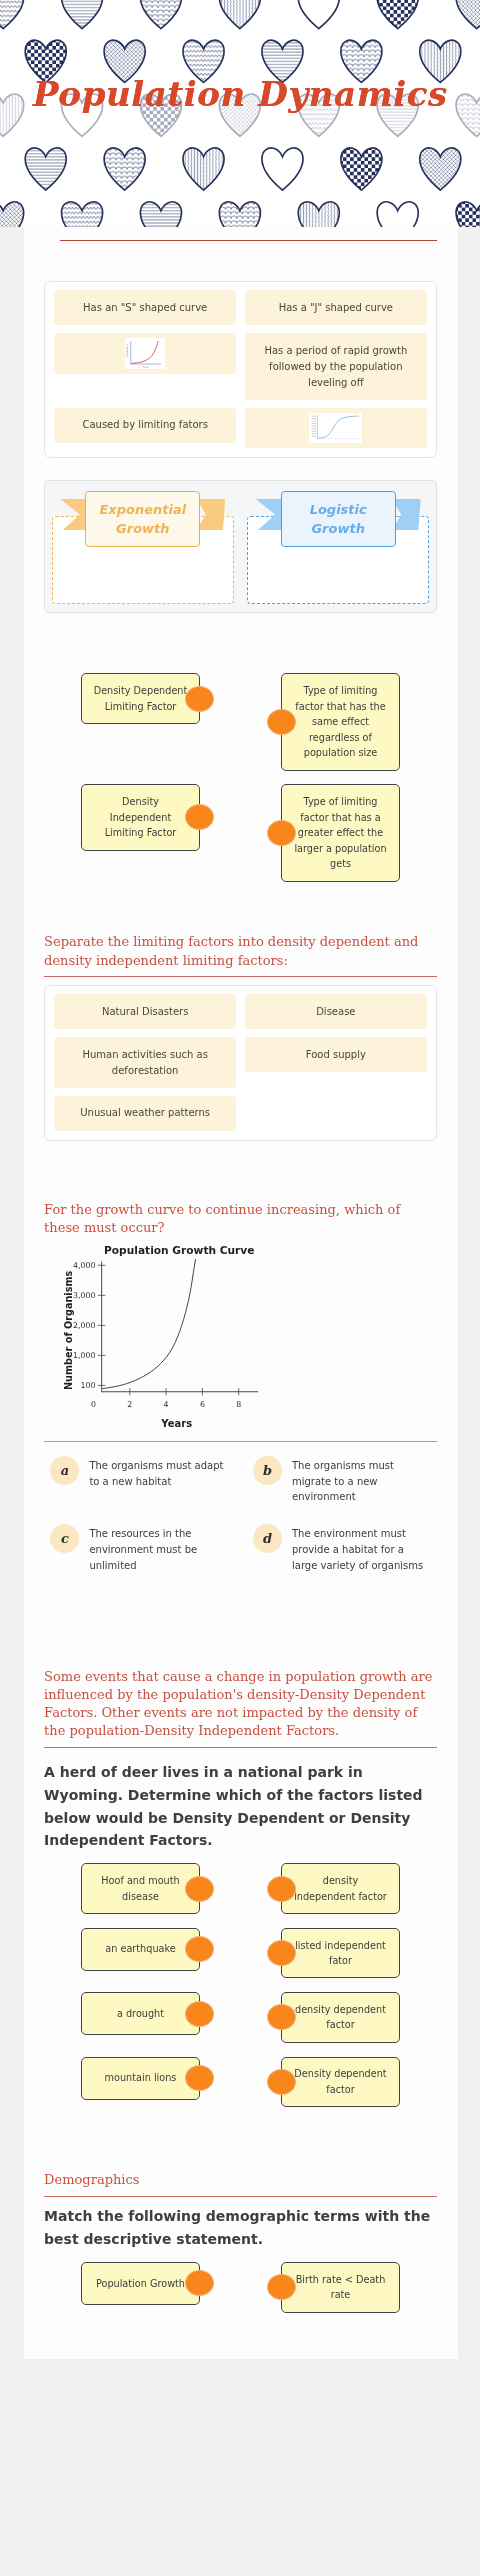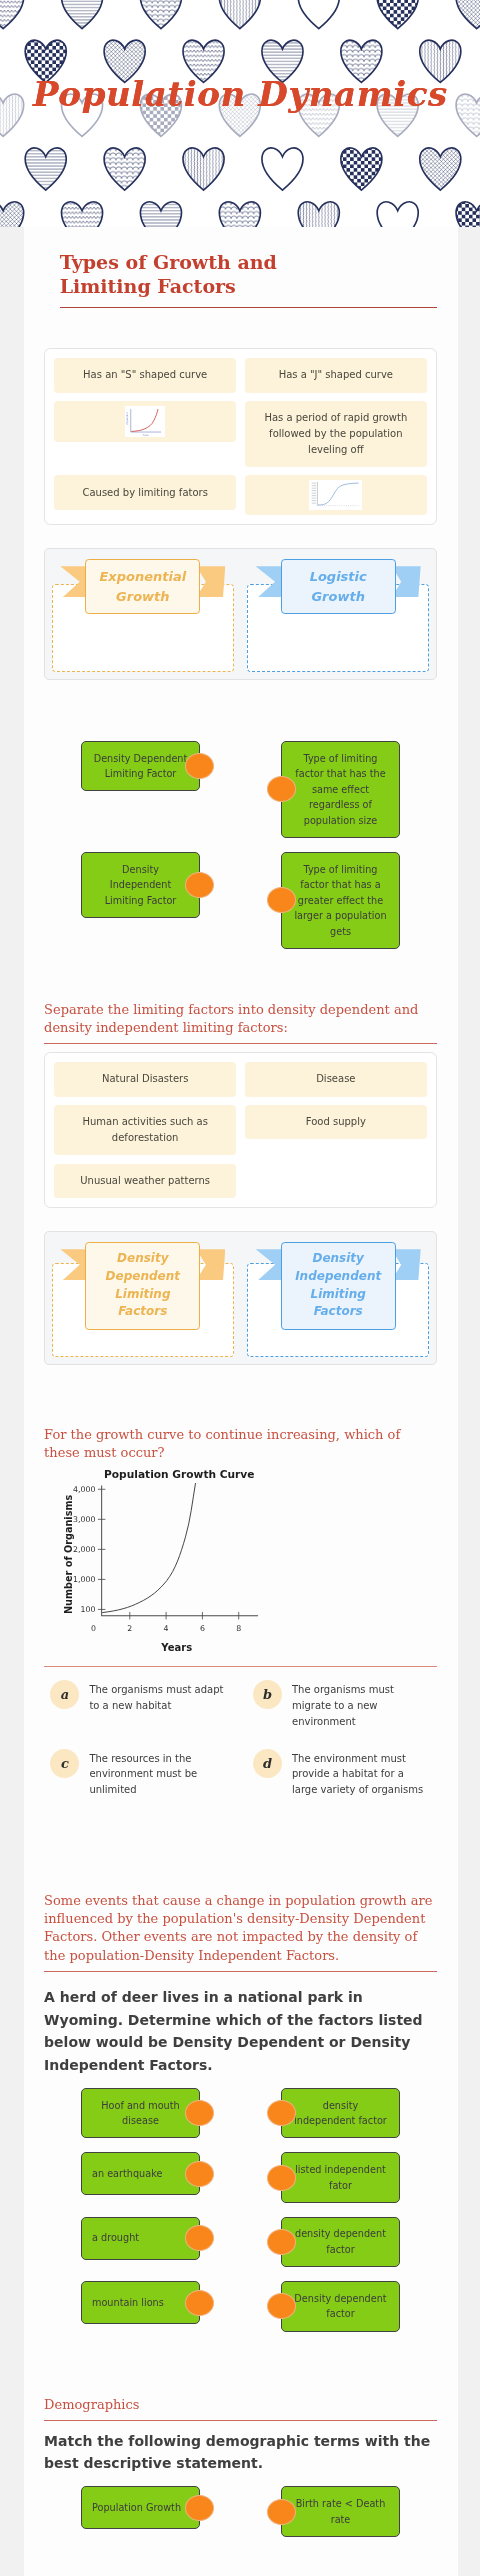--- a/index.html
+++ b/index.html
@@ -47,24 +47,24 @@
   .rib.blue .rbox{background:#EBF4FC;border:1.3px solid #4C9FE3;color:#66AEEB;}
   .rib .fs21{font-size:13px;}
   .rib .fs19{font-size:12px;}
   .wing{position:absolute;top:7.5px;width:29px;height:31px;z-index:1;}
   .wing.l{left:-25px;clip-path:polygon(0 0,100% 0,100% 100%,8% 100%,67% 50%);}
   .wing.r{right:-25px;clip-path:polygon(0 0,100% 0,92% 100%,0 100%,33% 50%);}
   .rib.orange .wing{background:#F9CA80;}
   .rib.blue .wing{background:#9FCFF5;}
   
   .mrow{display:flex;justify-content:center;gap:81px;align-items:flex-start;margin-bottom:13.8px;}
-  .mcell{position:relative;width:119px;box-sizing:border-box;background:#84cc16;
+  .mcell{position:relative;width:119px;box-sizing:border-box;background:#fef9c3;
     border:0.9px solid #424242;border-radius:5px;padding:8.8px 10px;
     font-size:9.7px;line-height:1.6;color:#3C3C3C;text-align:center;
-    display:flex;align-items:center;justify-content:flex-start;min-height:43px;}
+    display:flex;align-items:center;justify-content:center;min-height:43px;}
   .dot{position:absolute;width:29px;height:26px;border-radius:50%;background:#F8861B;
     border:1.6px solid #EFB27E;top:50%;transform:translateY(-50%);z-index:2;box-sizing:border-box;}
   .dot.r{right:-15px;}
   .dot.l{left:-15px;}
   
   .opts{display:grid;grid-template-columns:1fr 1fr;gap:19px 25px;padding:0 6.3px;margin:13.8px 0 0 0;}
   .opt{display:flex;gap:10px;align-items:flex-start;}
   .optletter{flex:0 0 29px;width:29px;height:29px;border-radius:50%;background:#FBE7C2;
     display:flex;align-items:center;justify-content:center;
     font-family:"DejaVu Serif","Liberation Serif",serif;font-style:italic;font-weight:700;
@@ -146,21 +146,20 @@
           <use href="#heart-shape" transform="translate(468,314) scale(0.82)" fill="url(#hp-vlines)"></use>
           <use href="#heart-shape" transform="translate(594,314) scale(0.82)" fill="none"></use>
           <use href="#heart-shape" transform="translate(720,314) scale(0.82)" fill="url(#hp-check)"></use>
         </g>
     </svg>
     <h1>Population Dynamics</h1>
   </div>
 
   <div class="column">
 
-    <h2 class="hxl">Types of Growth and Limiting Factors</h2>
     <hr class="rule">
 
     <div class="card">
       <div class="grid2">
         <div class="chip">Has an "S" shaped curve</div>
         <div class="chip">Has a "J" shaped curve</div>
         <div class="chip img">
           <svg class="thumb" width="40" height="31" viewBox="0 0 64 50" style="font-size:16px">
             <rect width="64" height="50" fill="#FFFFFF"></rect>
             <line x1="9" y1="5" x2="9" y2="42" stroke="#7A86C8" stroke-width="1"></line>
@@ -247,38 +246,20 @@
       <div class="grid2">
         <div class="chip">Natural Disasters</div>
         <div class="chip">Disease</div>
         <div class="chip">Human activities such as deforestation</div>
         <div class="chip">Food supply</div>
         <div class="chip">Unusual weather patterns</div>
         <div></div>
       </div>
     </div>
 
-    <div class="ribcard">
-      <div class="half h4line">
-        <div class="dz orange"></div>
-        <div class="rib orange">
-          <span class="wing l"></span>
-          <span class="wing r"></span>
-          <div class="rbox fs19">Density Dependent Limiting Factors</div>
-        </div>
-      </div>
-      <div class="half h4line">
-        <div class="dz blue"></div>
-        <div class="rib blue">
-          <span class="wing l"></span>
-          <span class="wing r"></span>
-          <div class="rbox fs19">Density Independent Limiting Factors</div>
-        </div>
-      </div>
-    </div>
 
     <div class="spacer60"></div>
 
     <h3 class="hmd">For the growth curve to continue increasing, which of these must occur?</h3>
 
     <div class="chartwrap">
       <svg width="238" height="189" viewBox="0 0 380 302">
         <text x="192" y="16" font-size="17" font-weight="bold" fill="#1E1E1E" text-anchor="middle">Population Growth Curve</text>
         <text transform="rotate(-90 20 138)" x="20" y="138" font-size="15.5" font-weight="bold" fill="#1E1E1E" text-anchor="middle">Number of Organisms</text>
         <path d="M68,28 L68,236 L318,236" stroke="#4A4A4A" stroke-width="1.6" fill="none"></path>

